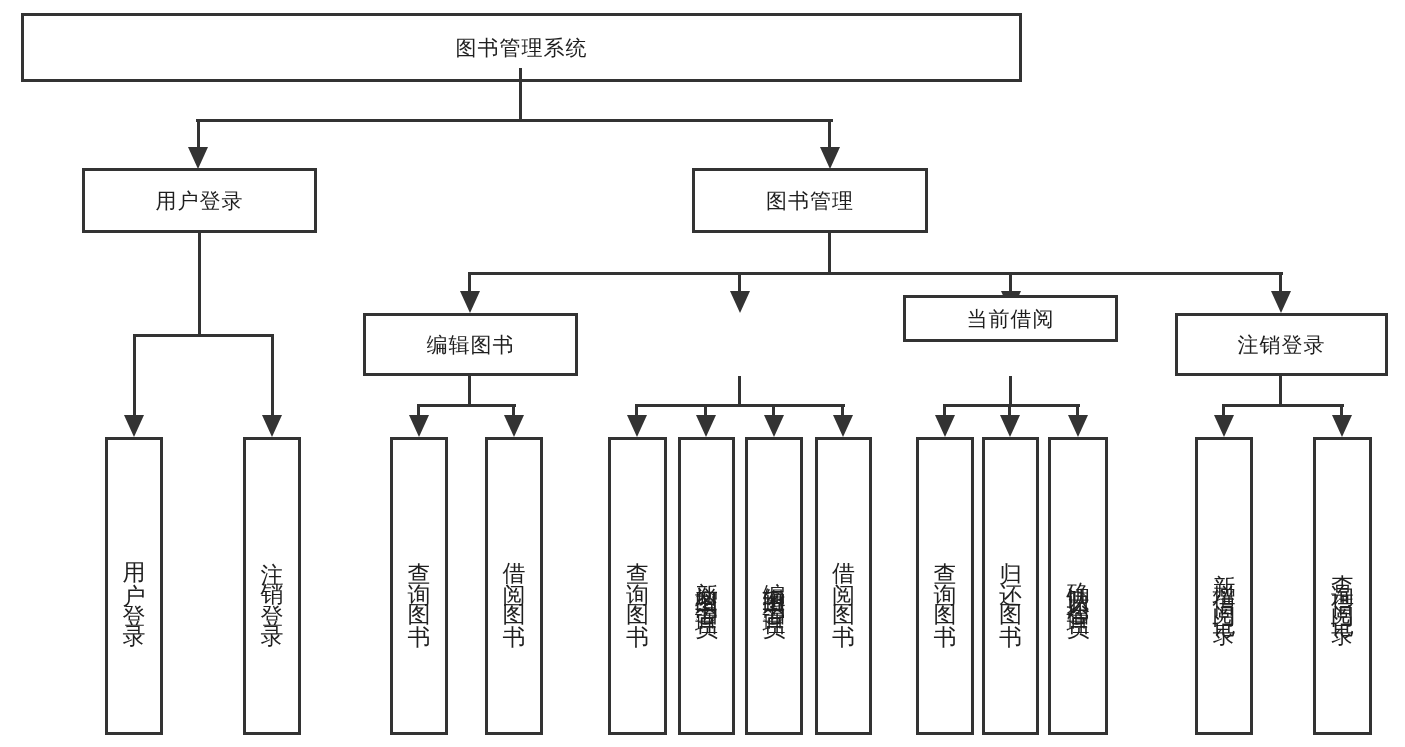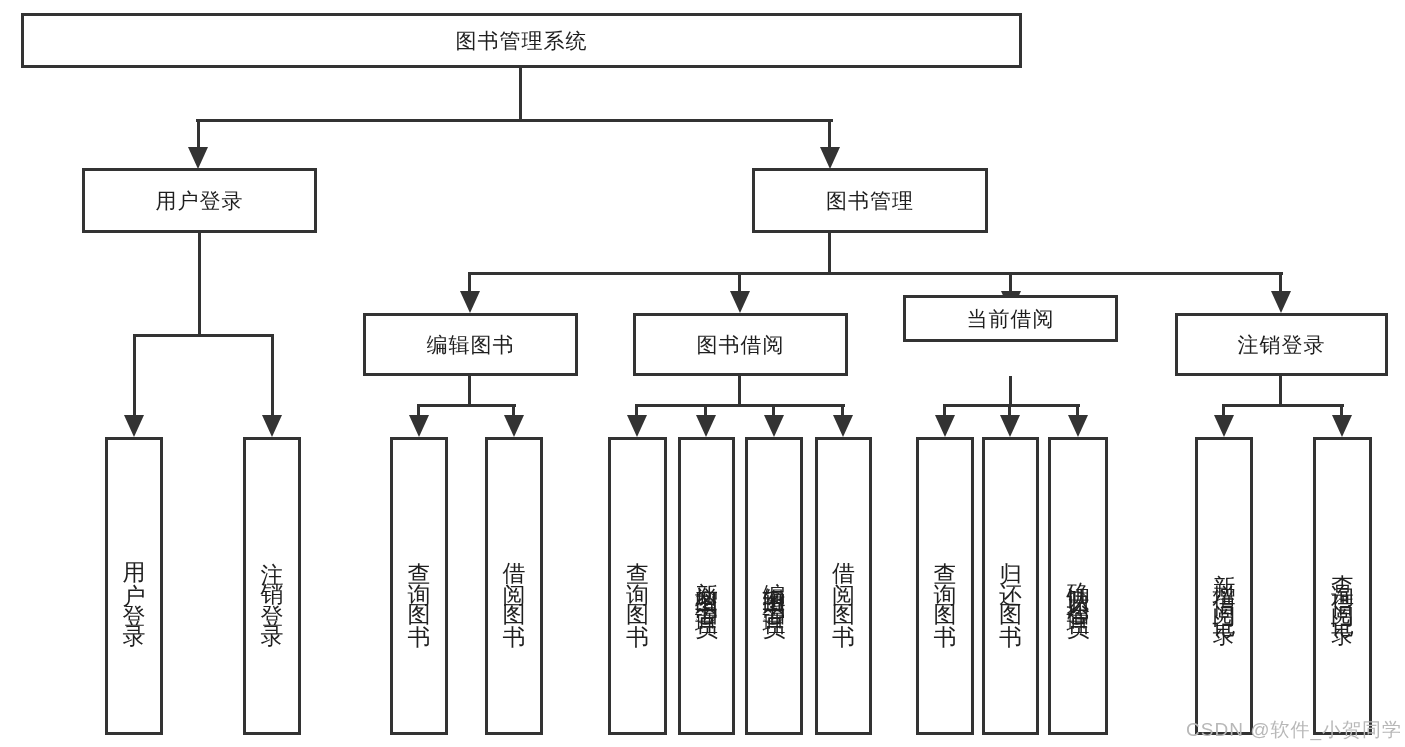--- a/index.html
+++ b/index.html
@@ -53,35 +53,35 @@
     letter-spacing:1px;
     z-index:9;
     white-space:nowrap;
   }
 </style>
 </head>
 <body>
 
 <div class="canvas">
 
-  <div class="node h" style="left:21px;top:13px;width:1001px;height:55px">
+  <div class="node h" style="left:21px;top:13px;width:1001px;height:69px">
     <span>图书管理系统</span>
   </div>
 
   <div class="ln" style="left:519px;top:68px;width:3px;height:53px"></div>
   <div class="ln" style="left:196px;top:119px;width:637px;height:3px"></div>
   <div class="ln" style="left:197px;top:119px;width:3px;height:30px"></div>
   <div class="arr" style="left:188px;top:147px"></div>
   <div class="ln" style="left:828px;top:119px;width:3px;height:30px"></div>
   <div class="arr" style="left:820px;top:147px"></div>
 
   <div class="node h" style="left:82px;top:168px;width:235px;height:65px">
     <span>用户登录</span>
   </div>
-  <div class="node h" style="left:752px;top:168px;width:236px;height:65px">
+  <div class="node h" style="left:692px;top:168px;width:236px;height:65px">
     <span>图书管理</span>
   </div>
 
   <div class="ln" style="left:198px;top:233px;width:3px;height:104px"></div>
   <div class="ln" style="left:133px;top:334px;width:141px;height:3px"></div>
   <div class="ln" style="left:133px;top:334px;width:3px;height:83px"></div>
   <div class="arr" style="left:124px;top:415px"></div>
   <div class="ln" style="left:271px;top:334px;width:3px;height:83px"></div>
   <div class="arr" style="left:262px;top:415px"></div>
 
@@ -91,23 +91,20 @@
   <div class="arr" style="left:460px;top:291px"></div>
   <div class="ln" style="left:738px;top:272px;width:3px;height:21px"></div>
   <div class="arr" style="left:730px;top:291px"></div>
   <div class="ln" style="left:1009px;top:272px;width:3px;height:21px"></div>
   <div class="arr" style="left:1001px;top:291px"></div>
   <div class="ln" style="left:1279px;top:272px;width:3px;height:21px"></div>
   <div class="arr" style="left:1271px;top:291px"></div>
 
   <div class="node h" style="left:363px;top:313px;width:215px;height:63px">
     <span>编辑图书</span>
-  </div>
-  <div class="node h" style="left:633px;top:313px;width:215px;height:63px">
-    <span>图书借阅</span>
   </div>
   <div class="node h" style="left:903px;top:295px;width:215px;height:47px">
     <span>当前借阅</span>
   </div>
   <div class="node h" style="left:1175px;top:313px;width:213px;height:63px">
     <span>注销登录</span>
   </div>
 
   <div class="ln" style="left:468px;top:376px;width:3px;height:31px"></div>
   <div class="ln" style="left:417px;top:404px;width:99px;height:3px"></div>
@@ -180,15 +177,14 @@
     <span>确认归还（管理员）</span>
   </div>
 
   <div class="node v sp-mid" style="left:1195px;top:437px;width:58px;height:298px">
     <span>新增借阅记录</span>
   </div>
   <div class="node v sp-mid" style="left:1313px;top:437px;width:59px;height:298px">
     <span>查询借阅记录</span>
   </div>
 
-  <div class="wm">CSDN @软件_小贺同学</div>
 
 </div>
 
 </body></html>

